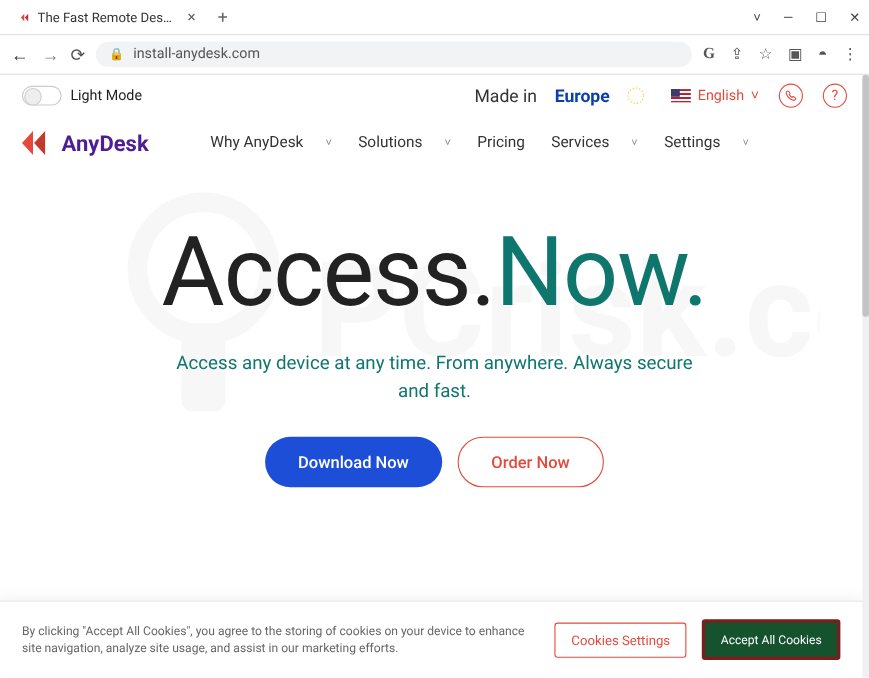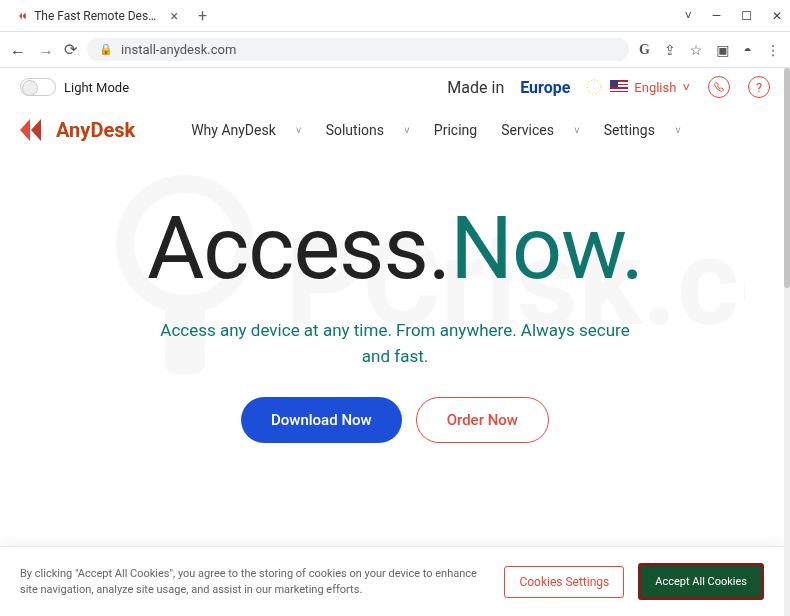--- a/index.html
+++ b/index.html
@@ -25,31 +25,31 @@
     .g-icon { font-weight: 600; font-family: serif; }
     
     
     .topstrip { display: flex; align-items: center; padding: 8px 20px; gap: 8px; }
     .toggle { width: 36px; height: 18px; border: 1px solid #ccc; border-radius: 18px; background: #fff; position: relative; }
     .toggle::after { content: ""; position: absolute; width: 14px; height: 14px; background: #eee; border: 1px solid #ccc; border-radius: 50%; top: 1px; left: 1px; }
     .lightmode { font-size: 13px; font-weight: 400; color: #222; }
     .made-in { margin-left: auto; font-size: 16px; color: #333; display: flex; align-items: center; gap: 16px; }
     .made-in .eu { color: #0a3fa8; font-weight: 700; }
     .eu-stars { width: 16px; height: 16px; display: inline-flex; align-items: center; justify-content: center; }
-    .lang { display: flex; align-items: flex-start; gap: 6px; color: #e44a3c; font-size: 13px; }
+    .lang { margin-left: 16px; display: flex; align-items: center; gap: 6px; color: #e44a3c; font-size: 13px; }
     .flag { width: 18px; height: 12px; background: linear-gradient(to bottom, #b22234 0%, #b22234 15%, #fff 15%, #fff 30%, #b22234 30%, #b22234 45%, #fff 45%, #fff 60%, #b22234 60%, #b22234 75%, #fff 75%, #fff 90%, #b22234 90%); position: relative; }
     .flag::before { content: ""; position: absolute; top: 0; left: 0; width: 8px; height: 7px; background: #3c3b6e; }
     .lang-chev { color: #e44a3c; }
     .circle-icon { width: 22px; height: 22px; border: 1.5px solid #e44a3c; border-radius: 50%; display: flex; align-items: center; justify-content: center; color: #e44a3c; font-size: 13px; margin-left: 10px; }
     
     
     .mainnav { display: flex; align-items: center; padding: 12px 20px; gap: 26px; }
     .logo { display: flex; align-items: center; gap: 6px; }
     .logo-mark { display: flex; }
-    .logo-text { font-size: 20px; font-weight: 700; color: #c2410c; }
+    .logo-text { font-size: 20px; font-weight: 700; color: #4c1d95; }
     .navlinks { display: flex; gap: 24px; margin-left: 30px; }
     .navlink { font-size: 14px; color: #333; display: flex; align-items: center; gap: 20px; }
     .chev { font-size: 10px; color: #888; }
     
     
     .hero { text-align: center; padding: 50px 60px 0; position: relative; }
     .watermark { position: absolute; inset: 0; pointer-events: none; opacity: 0.06; display: flex; align-items: flex-start; justify-content: center; padding-top: 0; }
     .watermark svg { width: 700px; }
     .hero-title { font-size: 88px; font-weight: 400; color: #222; letter-spacing: -1px; line-height: 1; position: relative; }
     .hero-title .now { color: #0f766e; }

